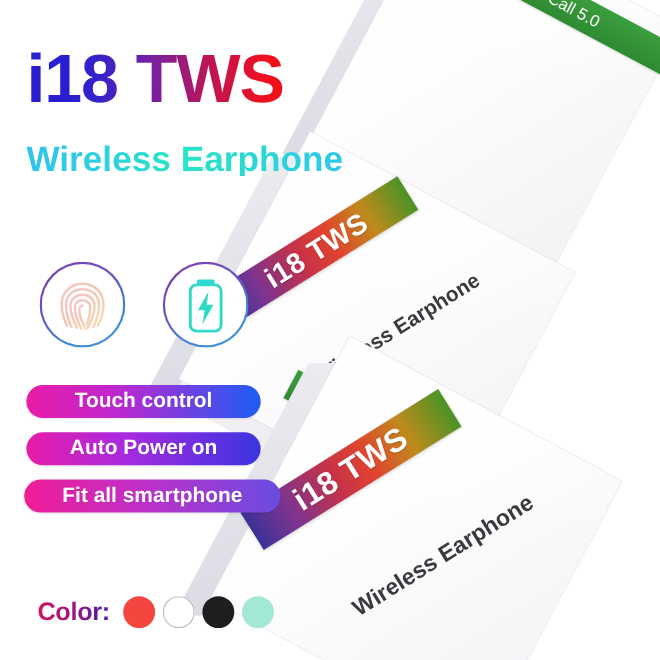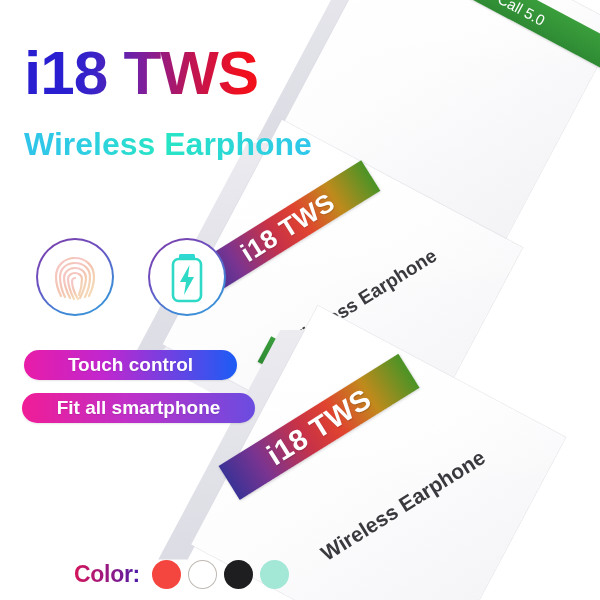--- a/index.html
+++ b/index.html
@@ -126,22 +126,22 @@
     color:#fff; font-size:19px; font-weight:bold;
     white-space:nowrap; text-shadow:0 1px 1px rgba(0,0,0,.10);
   }
   .pill.p0{ width:213px; background:linear-gradient(90deg,#e81ca8 0%,#c027cf 38%,#1c5cf5 100%); }
   .pill.p1{ width:213px; background:linear-gradient(90deg,#e81ca8 0%,#a82ae0 42%,#3a34e0 100%); }
   .pill.p2{ width:213px; background:linear-gradient(90deg,#8b2ce8 0%,#7040ea 35%,#3a6bf0 100%); }
   .pill.p3{ width:233px; margin-left:-2px; background:linear-gradient(90deg,#f01c96 0%,#c030c8 45%,#6a4ce0 100%); }
 
   
   #colorrow{
-    position:absolute; left:34px; top:560px;
-    display:flex; align-items:center; gap:0;margin-left:40px;
+    position:absolute; left:34px; top:542px;
+    display:flex; align-items:center; gap:0;
   }
   #colorlabel{
     font-size:23px; font-weight:bold; letter-spacing:-.3px;
     background:linear-gradient(90deg,#d4145a 0%,#a0197e 45%,#4b1aa8 100%);
     -webkit-background-clip:text; background-clip:text;
     -webkit-text-fill-color:transparent; color:transparent;
     margin-right:12px; white-space:nowrap;
   }
   .swatch{ width:29px; height:29px; border-radius:50%; margin-right:7px; }
   .swatch.s0{ background:#f4463f; }
@@ -238,20 +238,23 @@
         <path d="M20.5 14 L11 31 H17 L15 44 L25 26 H19 Z" fill="#2ed9c6"></path>
       </svg>
     </div>
 
   </div>
 
   <div id="pills">
     <div class="pill p0">
       <span>Touch control</span>
     </div>
+    <div class="pill p1">
+      <span>Auto Power on</span>
+    </div>
     <div class="pill p3">
       <span>Fit all smartphone</span>
     </div>
   </div>
 
   <div id="colorrow">
     <div id="colorlabel">Color:</div>
     <div class="swatch s0"></div>
     <div class="swatch s1"></div>
     <div class="swatch s2"></div>

